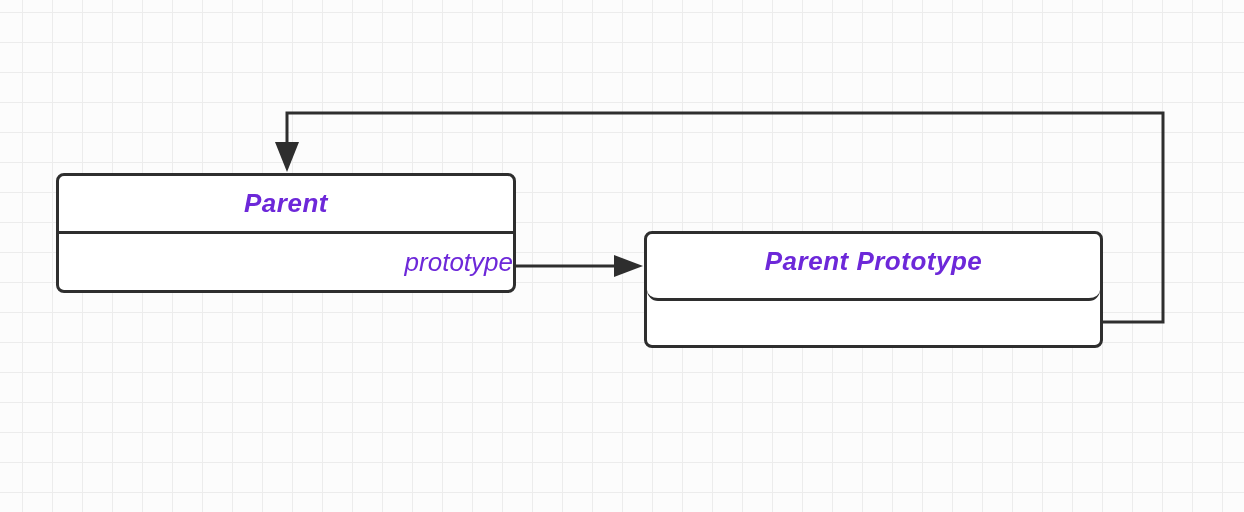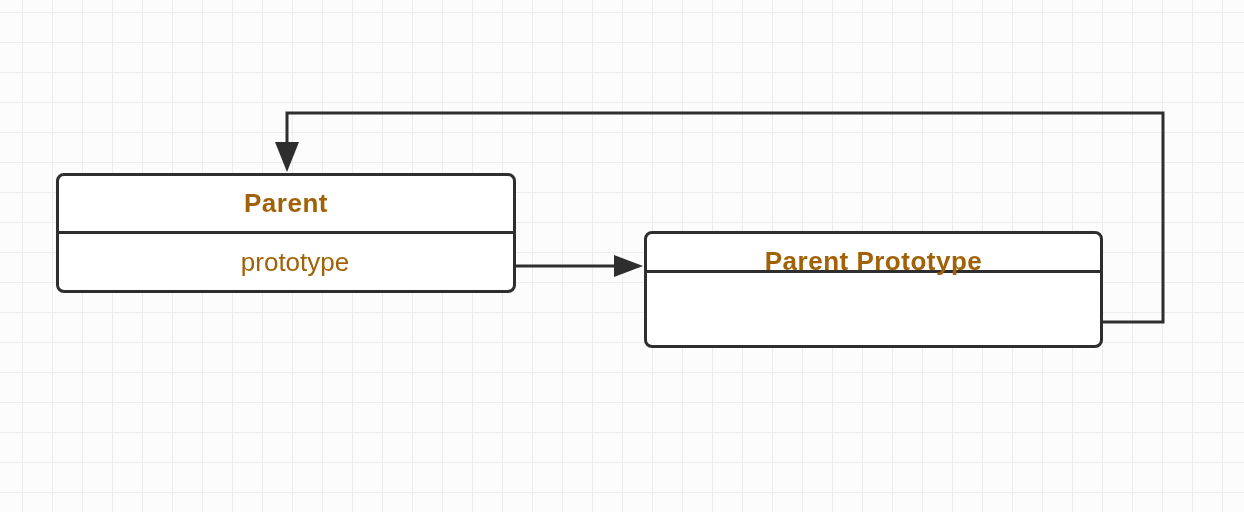--- a/index.html
+++ b/index.html
@@ -30,21 +30,22 @@
     width: 1244px;
     height: 512px;
     pointer-events: none;
   }
   .node {
     position: absolute;
     box-sizing: border-box;
     background: #ffffff;
     border: 3px solid #2e2e2e;
     border-radius: 8px;
-    color: #a16207;
+    color: #6d28d9;
+    font-style: italic;
   }
   .node-parent {
     left: 56px;
     top: 173px;
     width: 460px;
     height: 120px;
   }
   .node-parent-prototype {
     left: 644px;
     top: 231px;
@@ -55,31 +56,32 @@
     box-sizing: border-box;
     height: 58px;
     line-height: 55px;
     text-align: center;
     font-weight: bold;
     font-size: 26px;
     border-bottom: 3px solid #2e2e2e;
     letter-spacing: 0.5px;
   }
   .node-parent-prototype .node-title {
-    height: 39px;
+    height: 67px;
     line-height: 54px;
+    border-radius: 11px;
   }
   .node-row {
     box-sizing: border-box;
     height: 56px;
     line-height: 56px;
     padding-left: 18px;
     font-size: 26px;
     font-weight: 400;
-    text-align: center;
+    text-align: right;
   }
 </style>
 </head>
 <body>
 
 <div class="canvas">
 
   <svg class="edges-layer" width="1244" height="512" viewBox="0 0 1244 512" xmlns="http://www.w3.org/2000/svg">
 
     <g>

